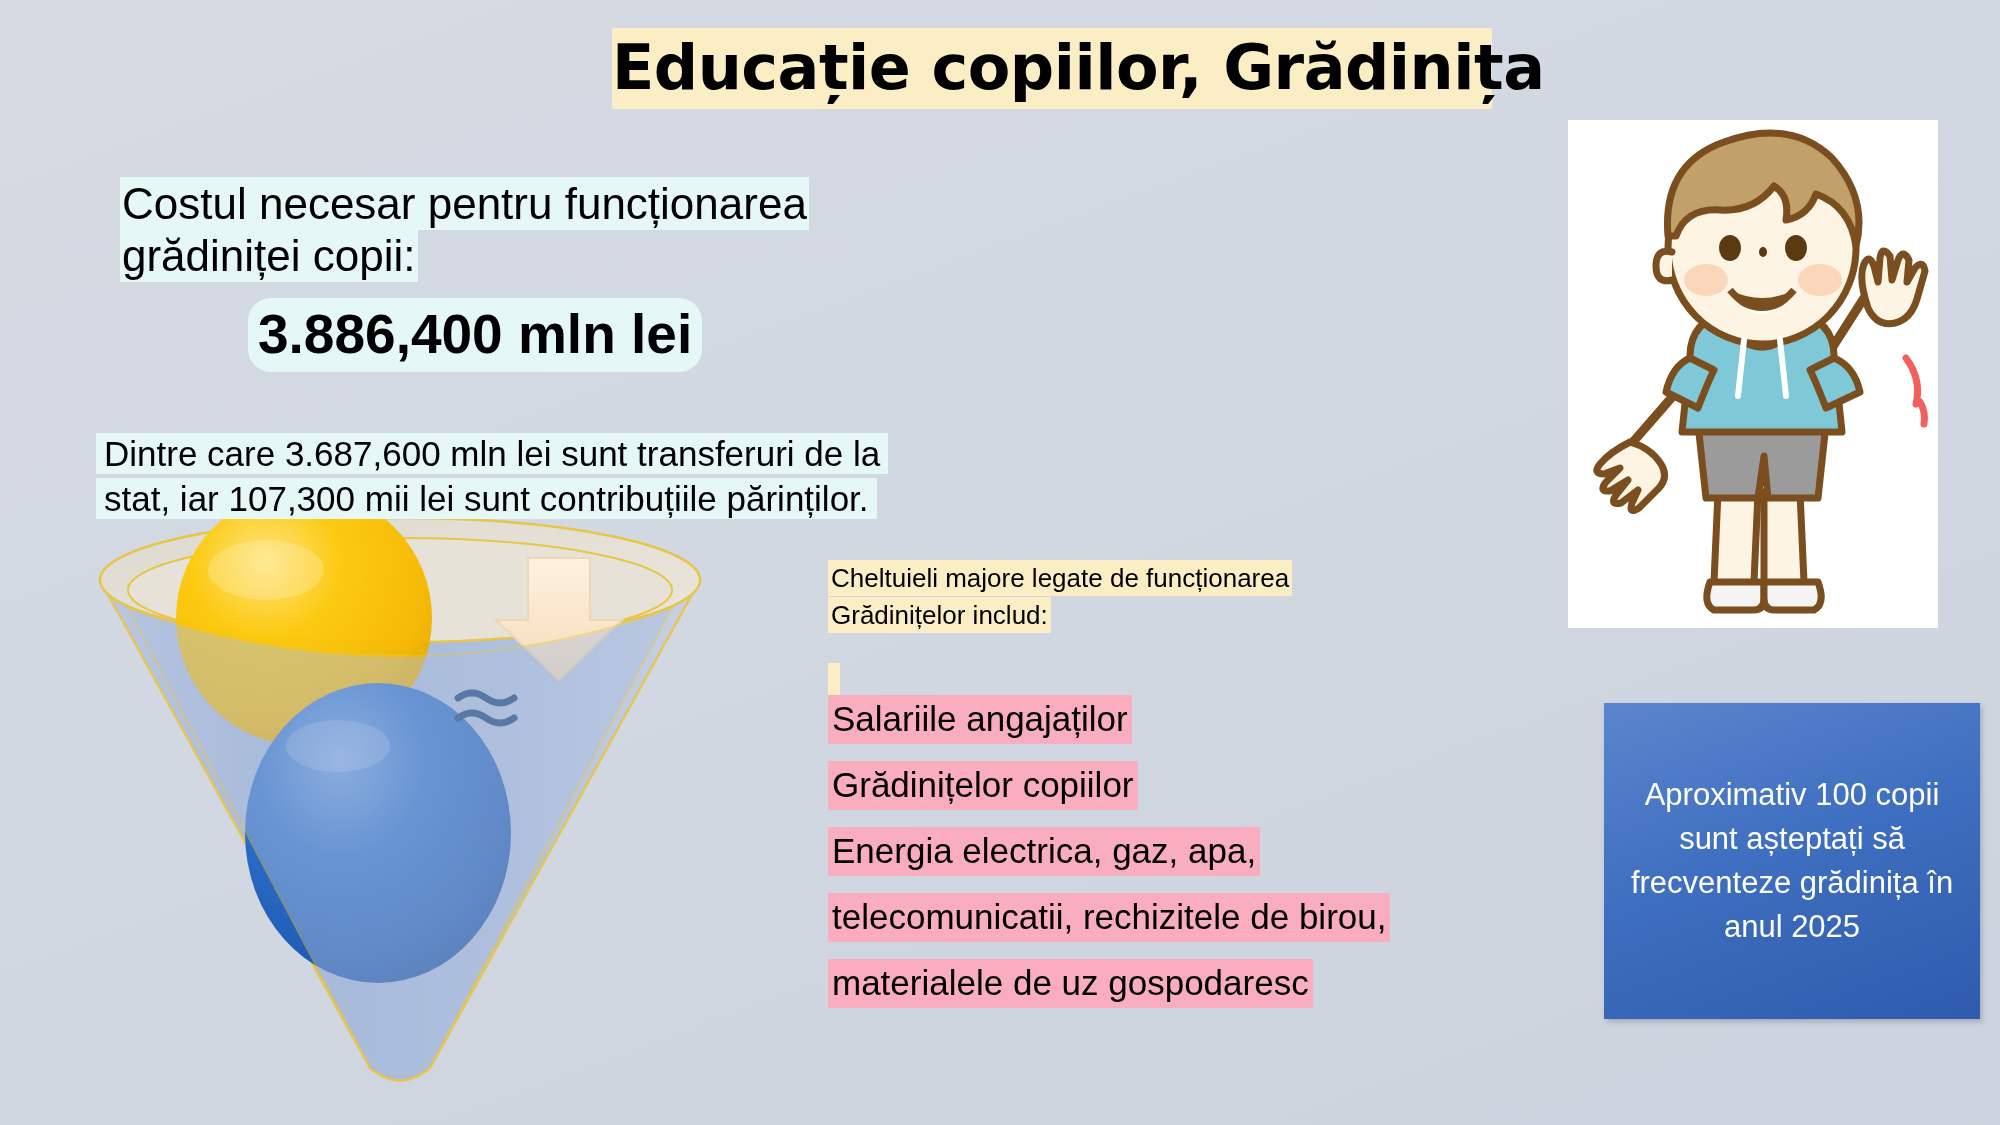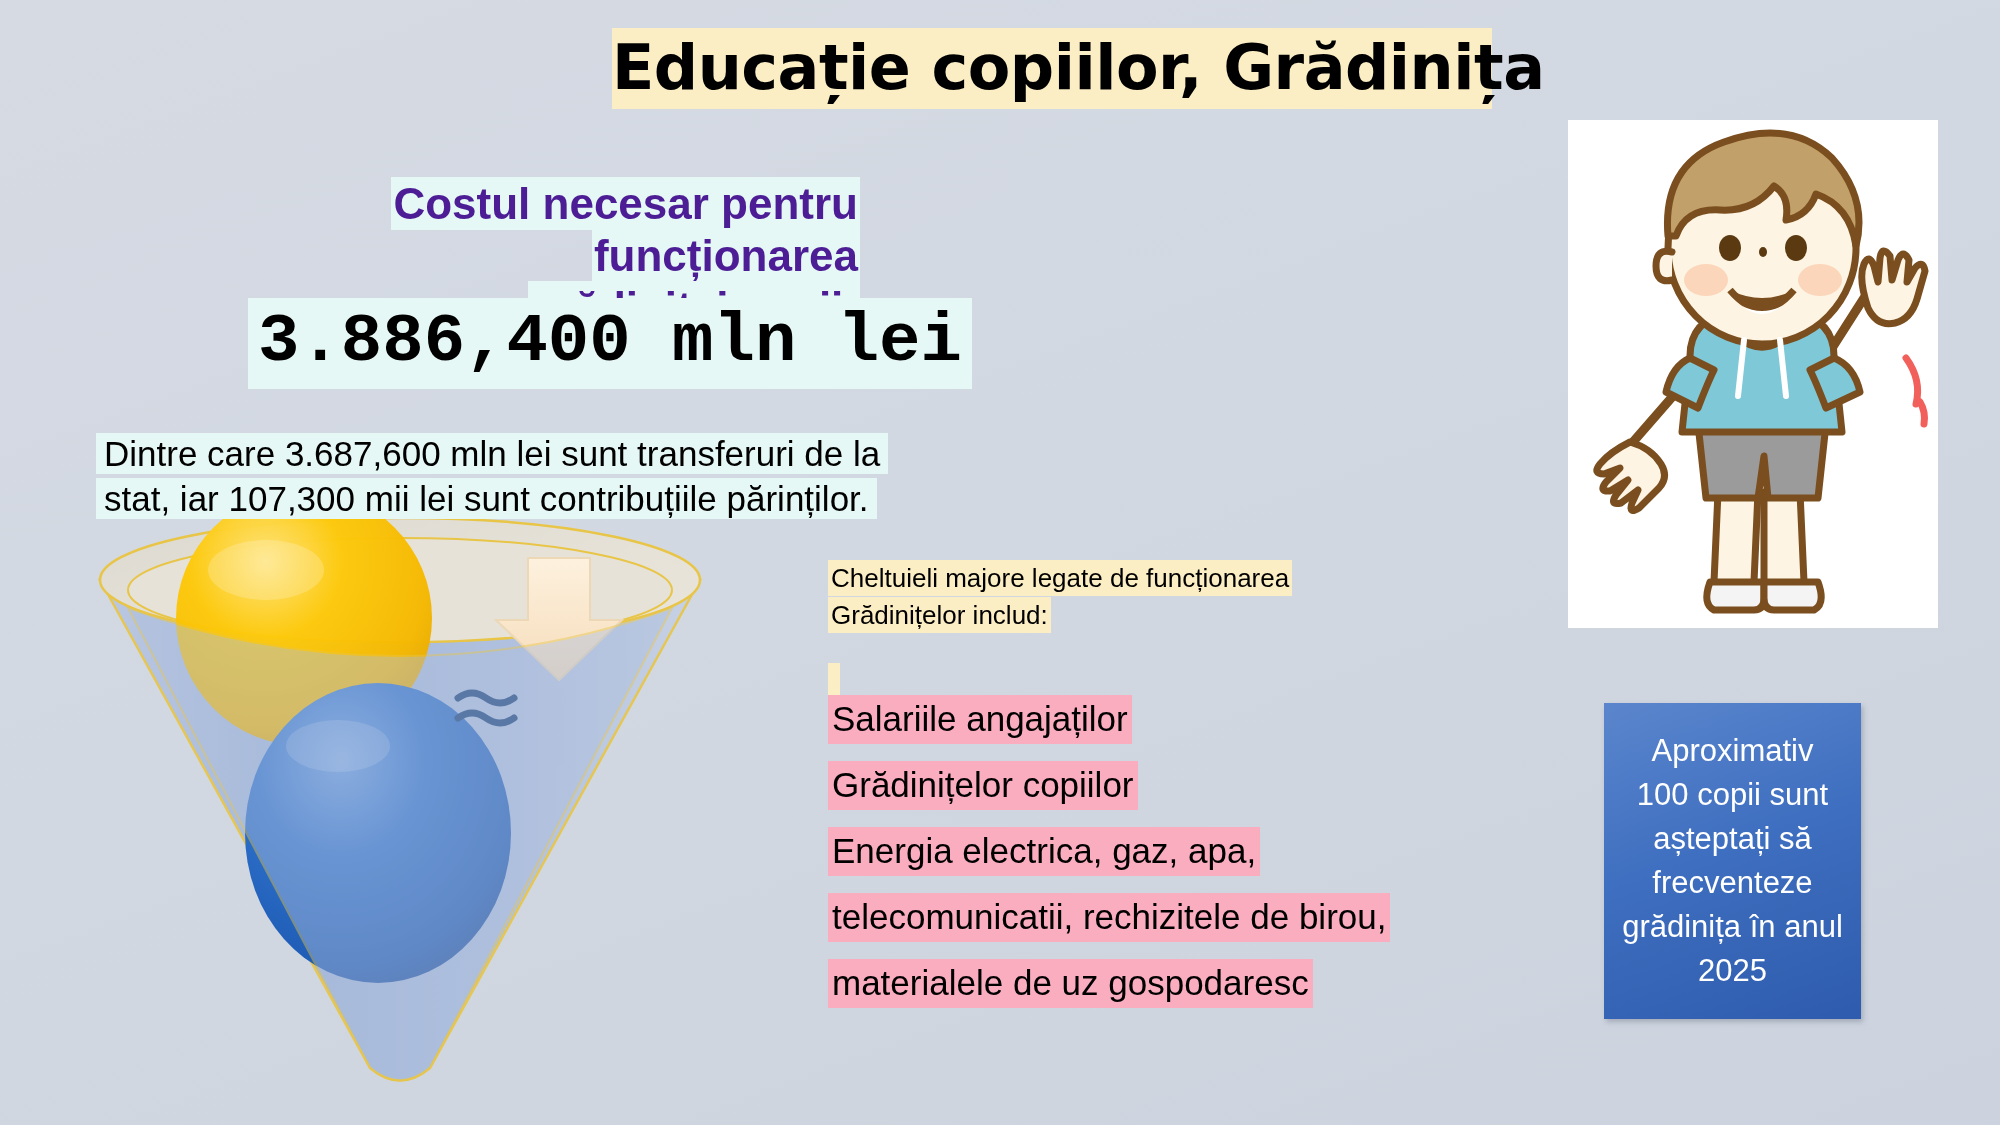--- a/index.html
+++ b/index.html
@@ -36,45 +36,45 @@
     box-sizing: border-box;
     white-space: nowrap;
   }
 
   
   .cost-head {
     position: absolute;
     left: 120px;
     top: 178px;
     width: 740px;
-    text-align: right;
+    text-align: left;
     font-size: 44px;
     line-height: 1.18;
-    color: #4c1d95;
-    font-weight: bold;
+    color: #000000;
   }
   .cost-head span.hl {
     background: #e6f8f5;
     box-decoration-break: clone;
     -webkit-box-decoration-break: clone;
     padding: 2px 2px;
   }
 
   .cost-amount {
     position: absolute;
     left: 248px;
     top: 298px;
     background: #e6f8f5;
-    font-family: Liberation Mono, monospace;
+    font-family: Liberation Sans, sans-serif;
     font-weight: bold;
-    font-size: 69px;
+    font-size: 55px;
     line-height: 1.2;
     color: #000;
     padding: 3px 10px 5px 10px;
     white-space: nowrap;
+    border-radius: 23px;
   }
 
   .cost-note {
     position: absolute;
     left: 96px;
     top: 432px;
     width: 960px;
     font-size: 35px;
     line-height: 1.28;
     color: #000;
@@ -128,21 +128,21 @@
     box-decoration-break: clone;
     -webkit-box-decoration-break: clone;
     padding: 4px 4px 6px 4px;
   }
 
   
   .stat-box {
     position: absolute;
     left: 1604px;
     top: 703px;
-    width: 257px;
+    width: 376px;
     height: 316px;
     background: linear-gradient(160deg, #5b86cd 0%, #3f6fc0 45%, #2e5bad 100%);
     color: #ffffff;
     font-size: 31px;
     line-height: 1.42;
     text-align: center;
     display: flex;
     align-items: center;
     justify-content: center;
     padding: 8px 18px;

